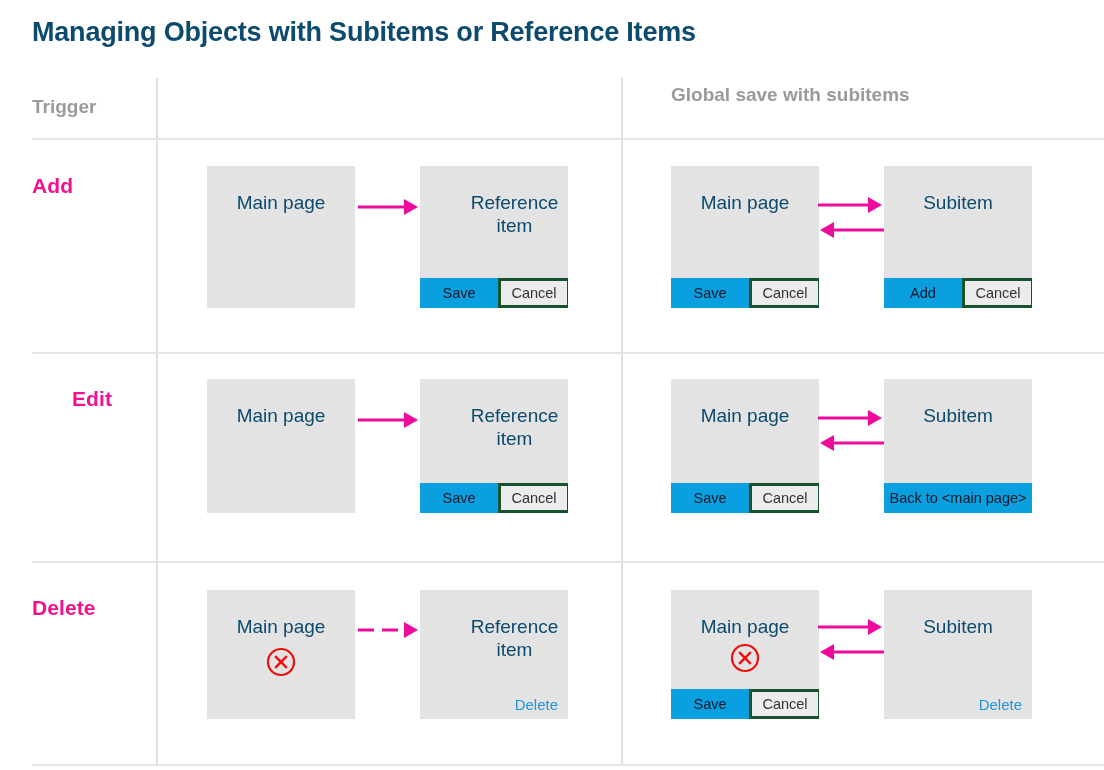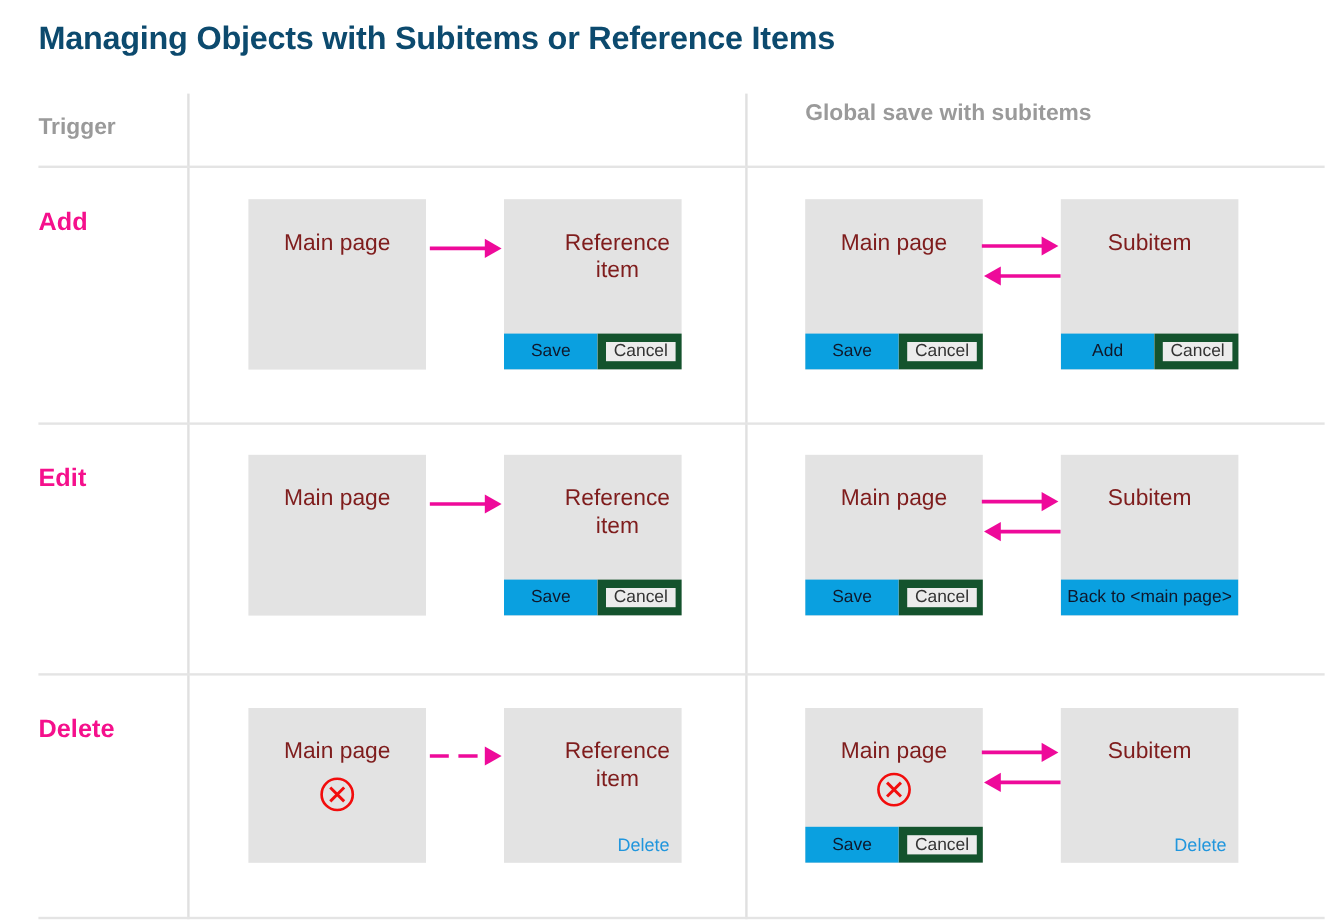--- a/index.html
+++ b/index.html
@@ -71,35 +71,35 @@
   
   .rowlabel {
     position: absolute;
     left: 32px;
     font-size: 21px;
     font-weight: bold;
     color: #f5108c;
     letter-spacing: 0.1px;
   }
   .rowlabel.add    { top: 174px; }
-  .rowlabel.edit   { top: 387px; }
+  .rowlabel.edit   { top: 387px; margin-left: 40px; }
   .rowlabel.delete { top: 596px; }
 
   
   .card {
     position: absolute;
     background: #e3e3e3;
     overflow: hidden;
   }
   .card .card-title {
     position: absolute;
     left: 0; right: 0;
     text-align: center;
     font-size: 19px;
-    color: #7f1d1d;
+    color: #0c4a6e;
     line-height: 1.2;
   }
   .card .card-title.single { top: 26px; }
   .card .card-title.double { top: 26px; padding-left: 41px; }
 
   
   .btnbar {
     position: absolute;
     left: 0; bottom: 0;
     display: flex;
@@ -115,21 +115,21 @@
     line-height: 1;
     white-space: nowrap;
   }
   .btn.primary {
     background: #0aa0e0;
     color: #0f172a;
   }
   .btn.secondary {
     background: #ececec;
     color: #333333;
-    border: 7px solid #14532d;
+    border: 3px solid #14532d;
   }
   .btn.w-save   { width: 78px; }
   .btn.w-cancel { width: 72px; }
   .btn.w-add    { width: 78px; }
   .btn.w-wide   { width: 148px; }
 
   
   .deletelink {
     position: absolute;
     right: 10px; bottom: 6px;

